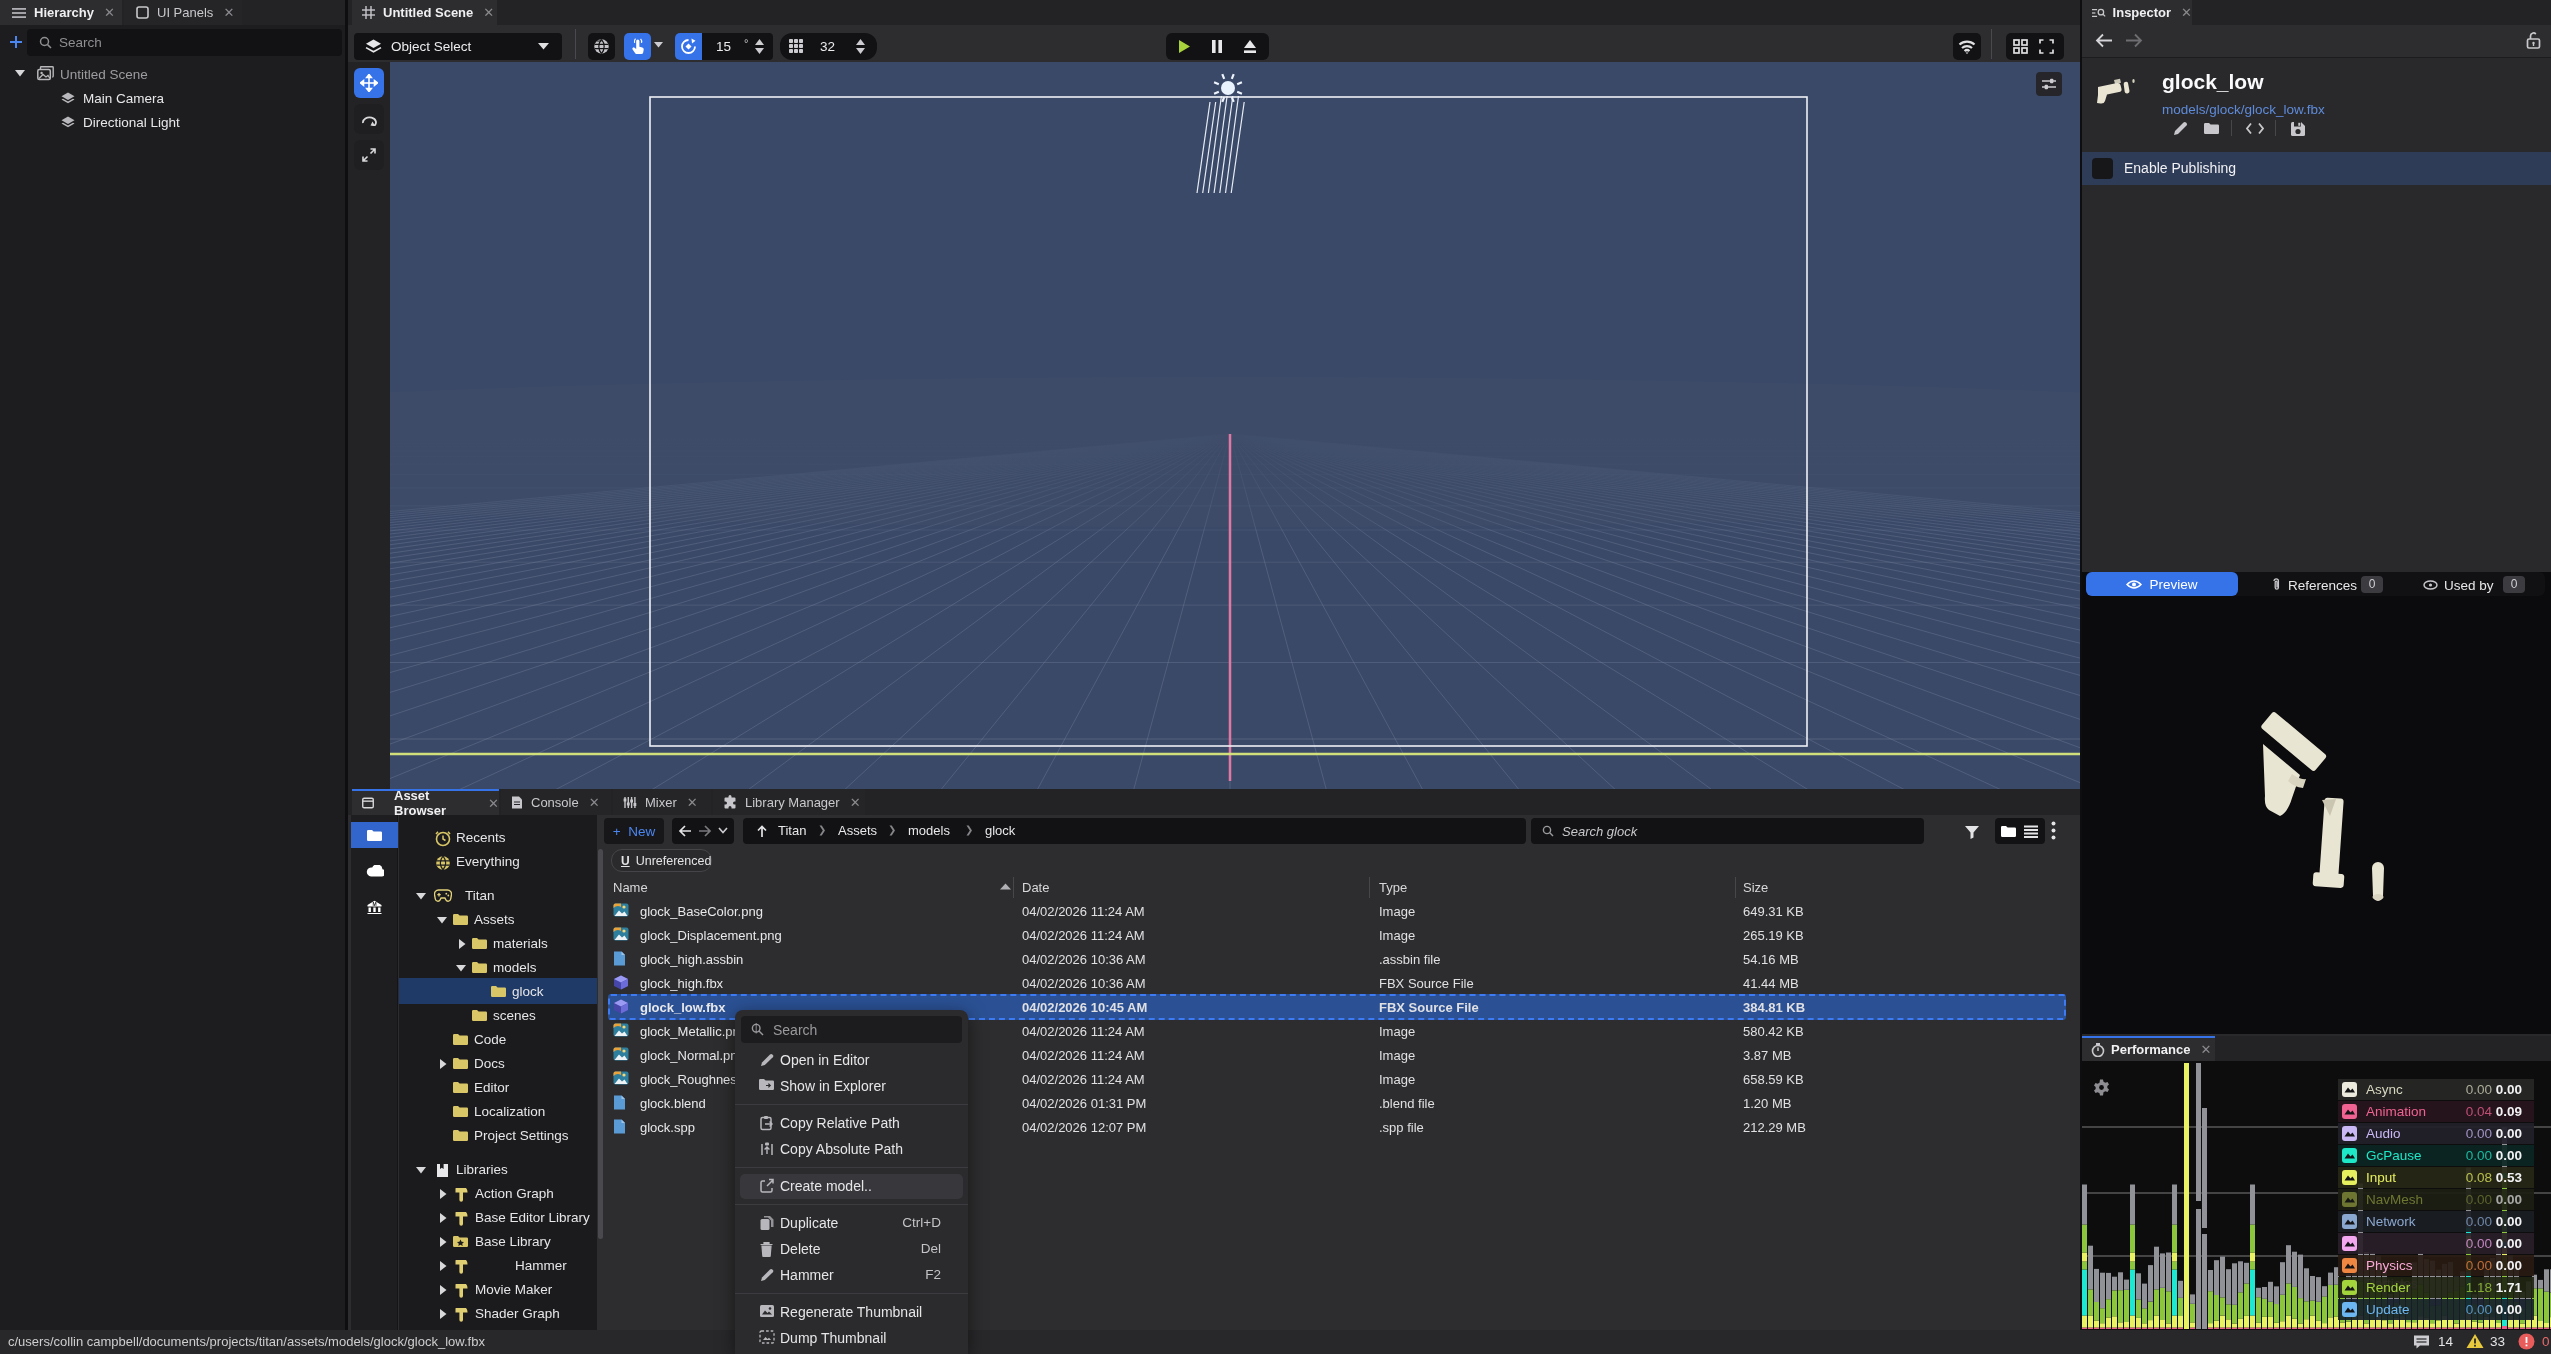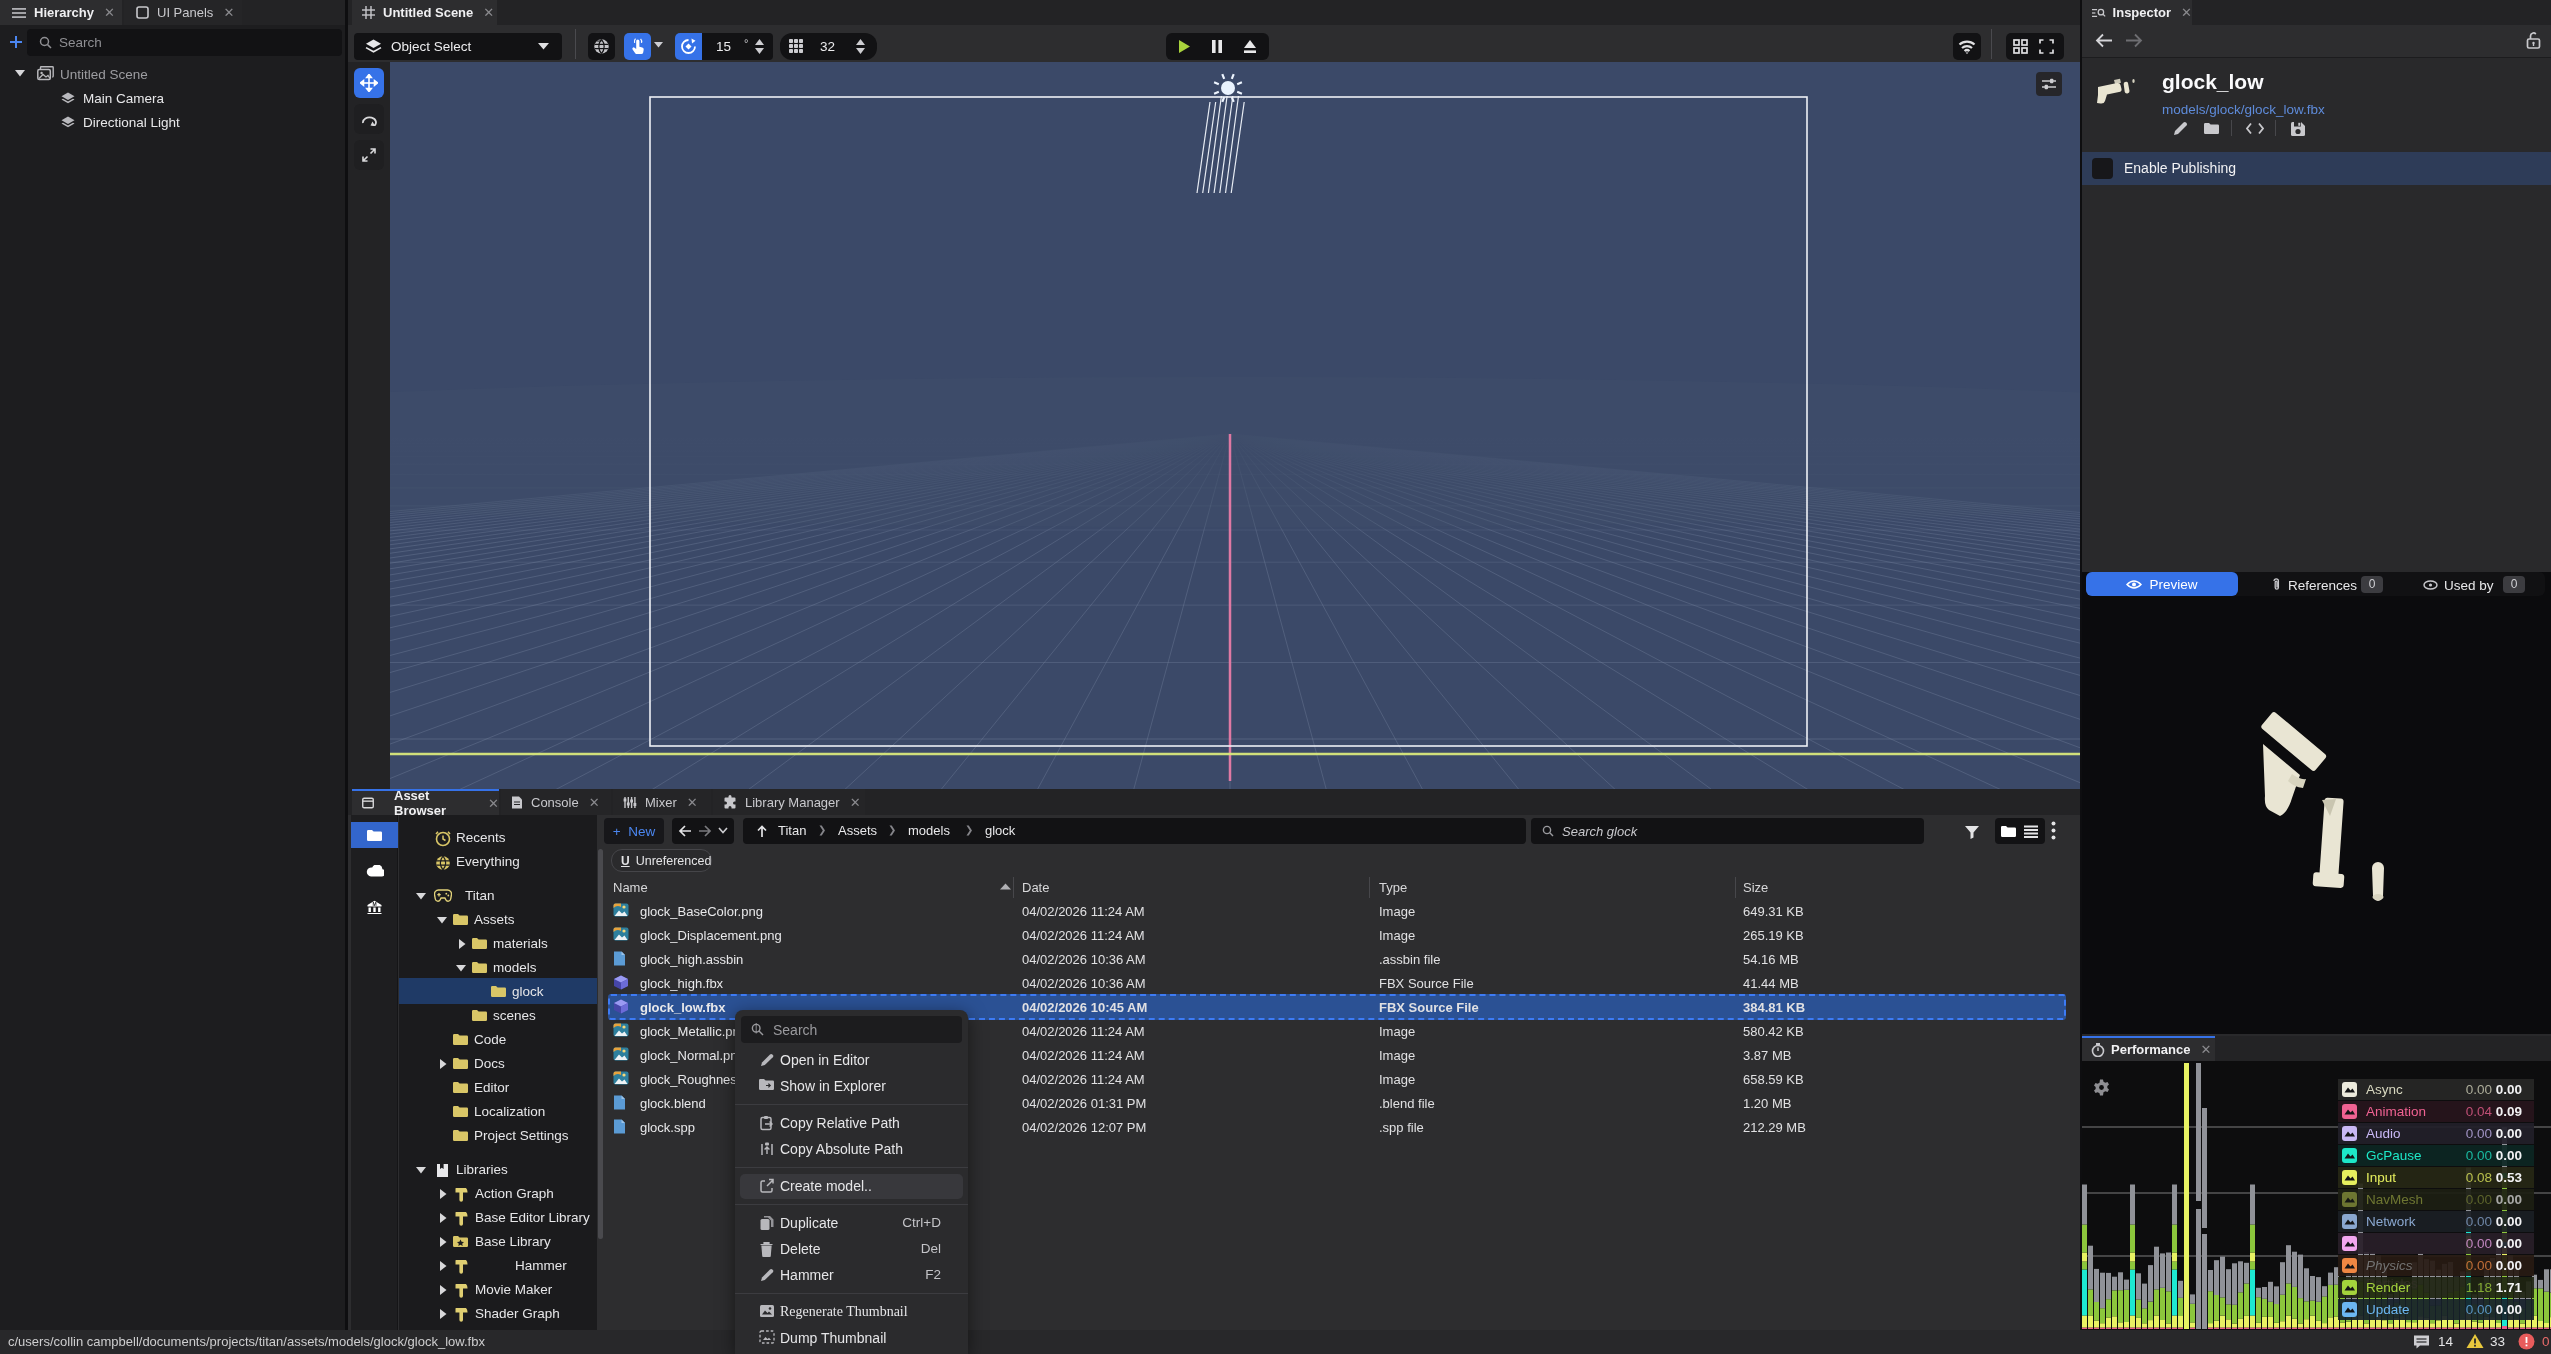--- a/index.html
+++ b/index.html
@@ -1422,21 +1422,21 @@
     </div>
     <div class="p" style="left:284px;top:200px;font-size:13.5px;color:#f2a7ef;margin-top:40px;">Particles</div>
     <div class="p" style="left:330px;top:200px;width:80px;text-align:right;font-size:13.5px;color:#f2a7ef;opacity:0.75;">0.00</div>
     <div class="p" style="left:378px;top:200px;width:62px;text-align:right;font-size:13.5px;color:#f2f2f4;font-weight:bold;">0.00</div>
     <div class="p" style="left:256px;top:219px;width:196px;height:21px;background:#271a12;opacity:0.92;"></div>
     <div class="p" style="left:260px;top:222px;width:15px;height:15px;background:#ef8743;border-radius:3px;">
       <svg width="15" height="15" viewBox="0 0 15 15" style="">
         <path d="M2.5 10.5 L6 5.5 L8.5 8.5 L10.5 6.5 L13 10.5 Z" fill="#141416"></path>
       </svg>
     </div>
-    <div class="p" style="left:284px;top:222px;font-size:13.5px;color:#737373;font-style:italic;">Physics</div>
+    <div class="p" style="left:284px;top:222px;font-size:13.5px;color:#f9a8d4;">Physics</div>
     <div class="p" style="left:330px;top:222px;width:80px;text-align:right;font-size:13.5px;color:#ef8743;opacity:0.75;">0.00</div>
     <div class="p" style="left:378px;top:222px;width:62px;text-align:right;font-size:13.5px;color:#f2f2f4;font-weight:bold;">0.00</div>
     <div class="p" style="left:256px;top:241px;width:196px;height:21px;background:#1e2411;opacity:0.92;"></div>
     <div class="p" style="left:260px;top:244px;width:15px;height:15px;background:#a4d43c;border-radius:3px;">
       <svg width="15" height="15" viewBox="0 0 15 15" style="">
         <path d="M2.5 10.5 L6 5.5 L8.5 8.5 L10.5 6.5 L13 10.5 Z" fill="#141416"></path>
       </svg>
     </div>
     <div class="p" style="left:284px;top:244px;font-size:13.5px;color:#a4d43c;">Render</div>
     <div class="p" style="left:330px;top:244px;width:80px;text-align:right;font-size:13.5px;color:#a4d43c;opacity:0.75;">1.18</div>
@@ -1552,21 +1552,21 @@
     <div class="p" style="left:45px;top:257px;color:#e6e6e8;font-size:14px;">Hammer</div>
     <div class="p" style="left:128px;top:257px;width:78px;text-align:right;color:#c4c4c8;font-size:13.5px;">F2</div>
     <div class="p" style="left:0;top:283px;width:233px;height:1px;background:#3c3c40;"></div>
     <div class="p" style="left:24px;top:294px;">
       <svg width="16" height="14" viewBox="0 0 16 14" style="">
         <rect x="1" y="1" width="14" height="12" rx="1.5" fill="#b8b8bc"></rect>
         <path d="M3 10.5 L6 6.5 L8.5 9 L10 7.5 L13 10.5 Z" fill="#2b2b2d"></path>
         <circle cx="11" cy="4.5" r="1.3" fill="#2b2b2d"></circle>
       </svg>
     </div>
-    <div class="p" style="left:45px;top:294px;color:#e6e6e8;font-size:14px;font-family:Liberation Serif, serif;">Regenerate Thumbnail</div>
+    <div class="p" style="left:45px;top:294px;color:#e6e6e8;font-size:14px;">Regenerate Thumbnail</div>
     <div class="p" style="left:24px;top:320px;">
       <svg width="16" height="14" viewBox="0 0 16 14" style="">
         <g fill="none" stroke="#b8b8bc" stroke-width="1.3" stroke-dasharray="2.6 2">
           <rect x="1" y="1" width="14" height="12" rx="1.5"></rect>
         </g>
         <path d="M4 10 L6.5 7 L8.5 9 L10 7.8 L12 10 Z" fill="#b8b8bc"></path>
       </svg>
     </div>
     <div class="p" style="left:45px;top:320px;color:#e6e6e8;font-size:14px;">Dump Thumbnail</div>
   </div>

